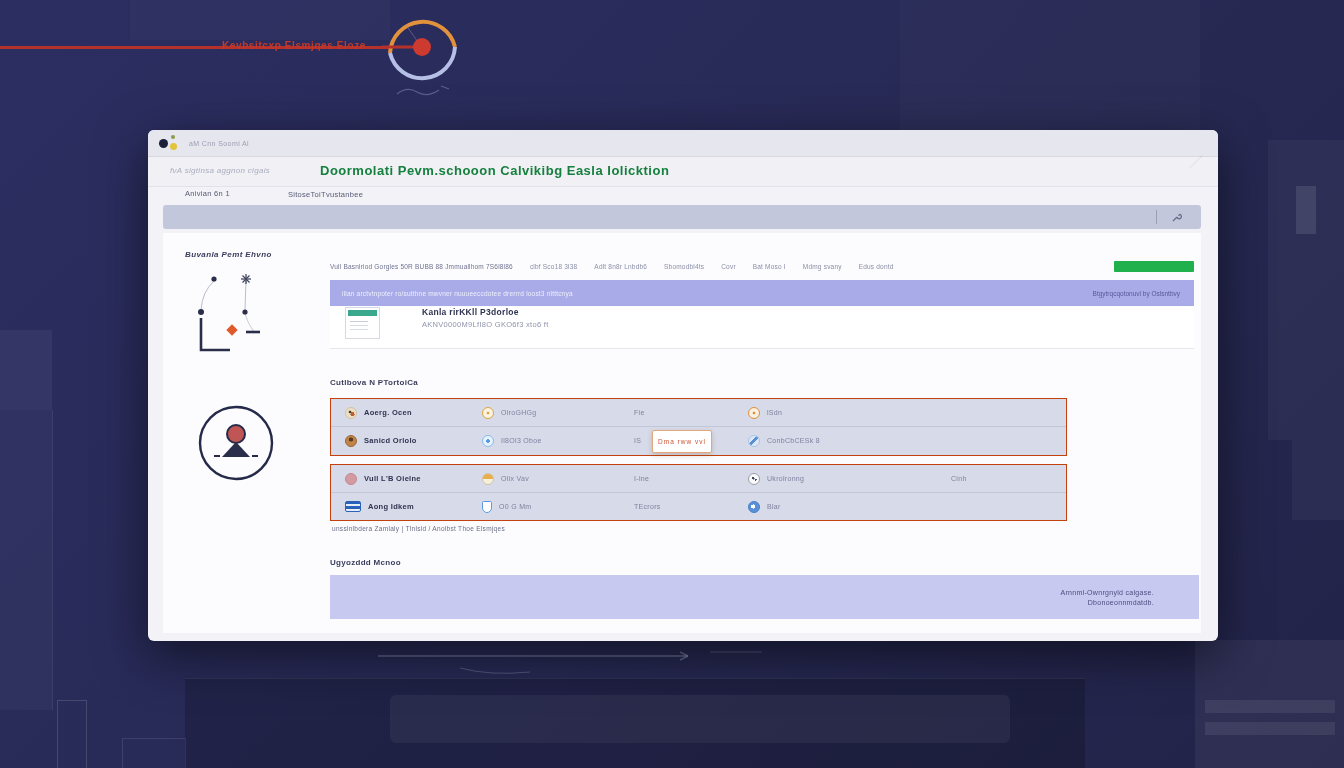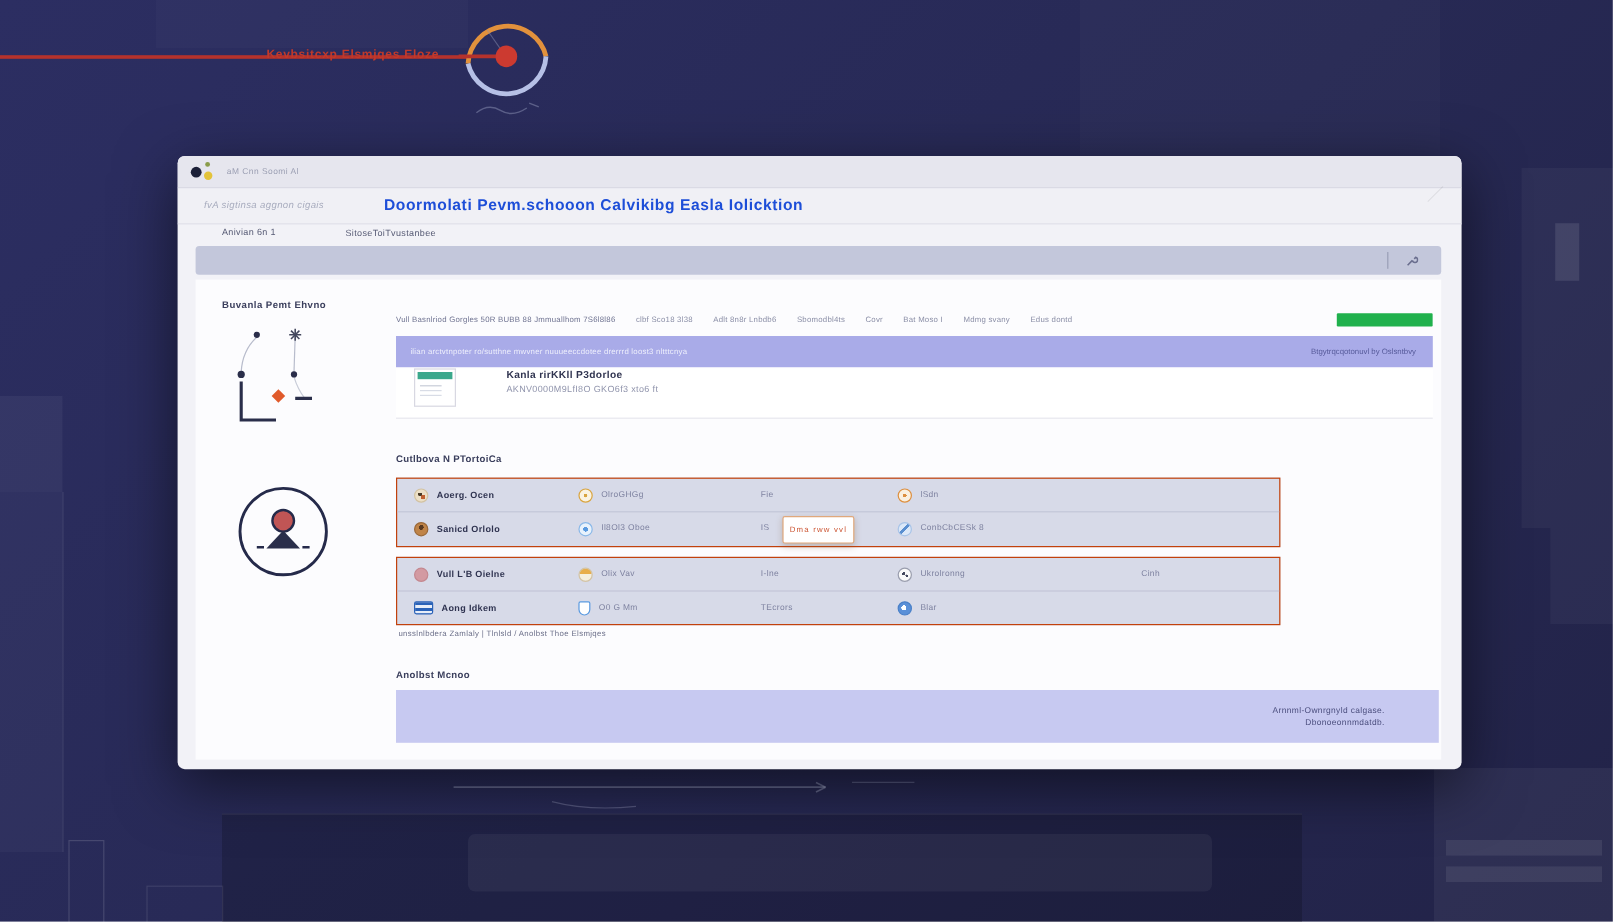--- a/index.html
+++ b/index.html
@@ -40,37 +40,37 @@
     border-bottom:1px solid #d8d8e2;display:flex;align-items:center;}
   .dot{border-radius:50%;display:inline-block;}
   .dot-dark{width:9px;height:9px;background:#1c2038;margin-left:11px;}
   .dot-yellow{width:7px;height:7px;background:#e3c33a;margin-left:2px;margin-top:6px;}
   .dot-green{width:4px;height:4px;background:#8a9c4a;position:absolute;left:23px;top:5px;}
   .menu-text{font-size:7px;color:#9a9eb2;margin-left:12px;letter-spacing:.4px;}
   .headerbar{position:absolute;left:0;top:27px;width:100%;height:29px;background:#f0f0f5;
     border-bottom:1px solid #e2e2ea;}
   .logo-text{position:absolute;left:22px;top:9px;font-size:8px;font-style:italic;color:#a8acbe;letter-spacing:.3px;}
   .win-title{position:absolute;left:172px;top:6px;font-size:13px;font-weight:600;
-    color:#1d4ed8;letter-spacing:.5px;white-space:nowrap;}
+    color:#15803d;letter-spacing:.5px;white-space:nowrap;}
   .fold{position:absolute;right:6px;top:2px;width:18px;height:18px;
     border-left:1px solid rgba(0,0,0,.07);transform:rotate(45deg);}
 
   .toolbar{position:absolute;left:15px;top:75px;width:1038px;height:24px;background:#c3c7db;
     border-radius:3px;display:flex;align-items:center;}
   .tb-tab{font-size:7.5px;color:#565a74;letter-spacing:.3px;white-space:nowrap;}
   .tb-tab.t1{margin-left:22px;}
   .tb-tab.t2{margin-left:58px;}
   .tb-div{margin-left:auto;width:1px;height:14px;background:#9a9eb6;}
   .tb-icon{width:22px;display:flex;justify-content:center;margin-right:14px;margin-left:8px;}
 
   .content-panel{position:absolute;left:15px;top:103px;width:1038px;height:400px;background:#fcfcfe;}
 
   
   .sb-heading{position:absolute;left:37px;top:120px;font-size:8px;font-weight:bold;
-    color:#3a3e5c;letter-spacing:.4px;}
+    color:#3a3e5c;letter-spacing:.4px;font-style:italic;}
   .constellation{position:absolute;left:40px;top:136px;}
   .avatar{position:absolute;left:48px;top:272px;}
 
   
   .meta-row{position:absolute;left:182px;top:128px;width:864px;height:16px;
     display:flex;align-items:center;gap:17px;overflow:hidden;}
   .meta-item{font-size:6.5px;color:#8a8ea6;white-space:nowrap;letter-spacing:.2px;}
   .meta-item.first{color:#6e7290;}
   .badge{margin-left:auto;width:80px;height:11px;border-radius:1px;flex:0 0 auto;}
 
@@ -331,20 +331,20 @@
           </span>
         <span class="cell c4">
             <i class="ci ic-chat"></i>
           <span class="lbl">Blar</span>
           </span>
       </div>
     </div>
 
     <div class="footer-note">unsslnlbdera Zamlaly | Tlnlsld / Anolbst Thoe Elsmjqes</div>
 
-    <div class="sec-heading sh2">Anolbst Mcnoo</div>
+    <div class="sec-heading sh2">Ugyozddd Mcnoo</div>
     <div class="upload-banner">
       <span class="up-line">Arnnml-Ownrgnyld calgase.</span>
       <span class="up-line">Dbonoeonnmdatdb.</span>
     </div>
 
   </div>
 </div>
 
 </body></html>

